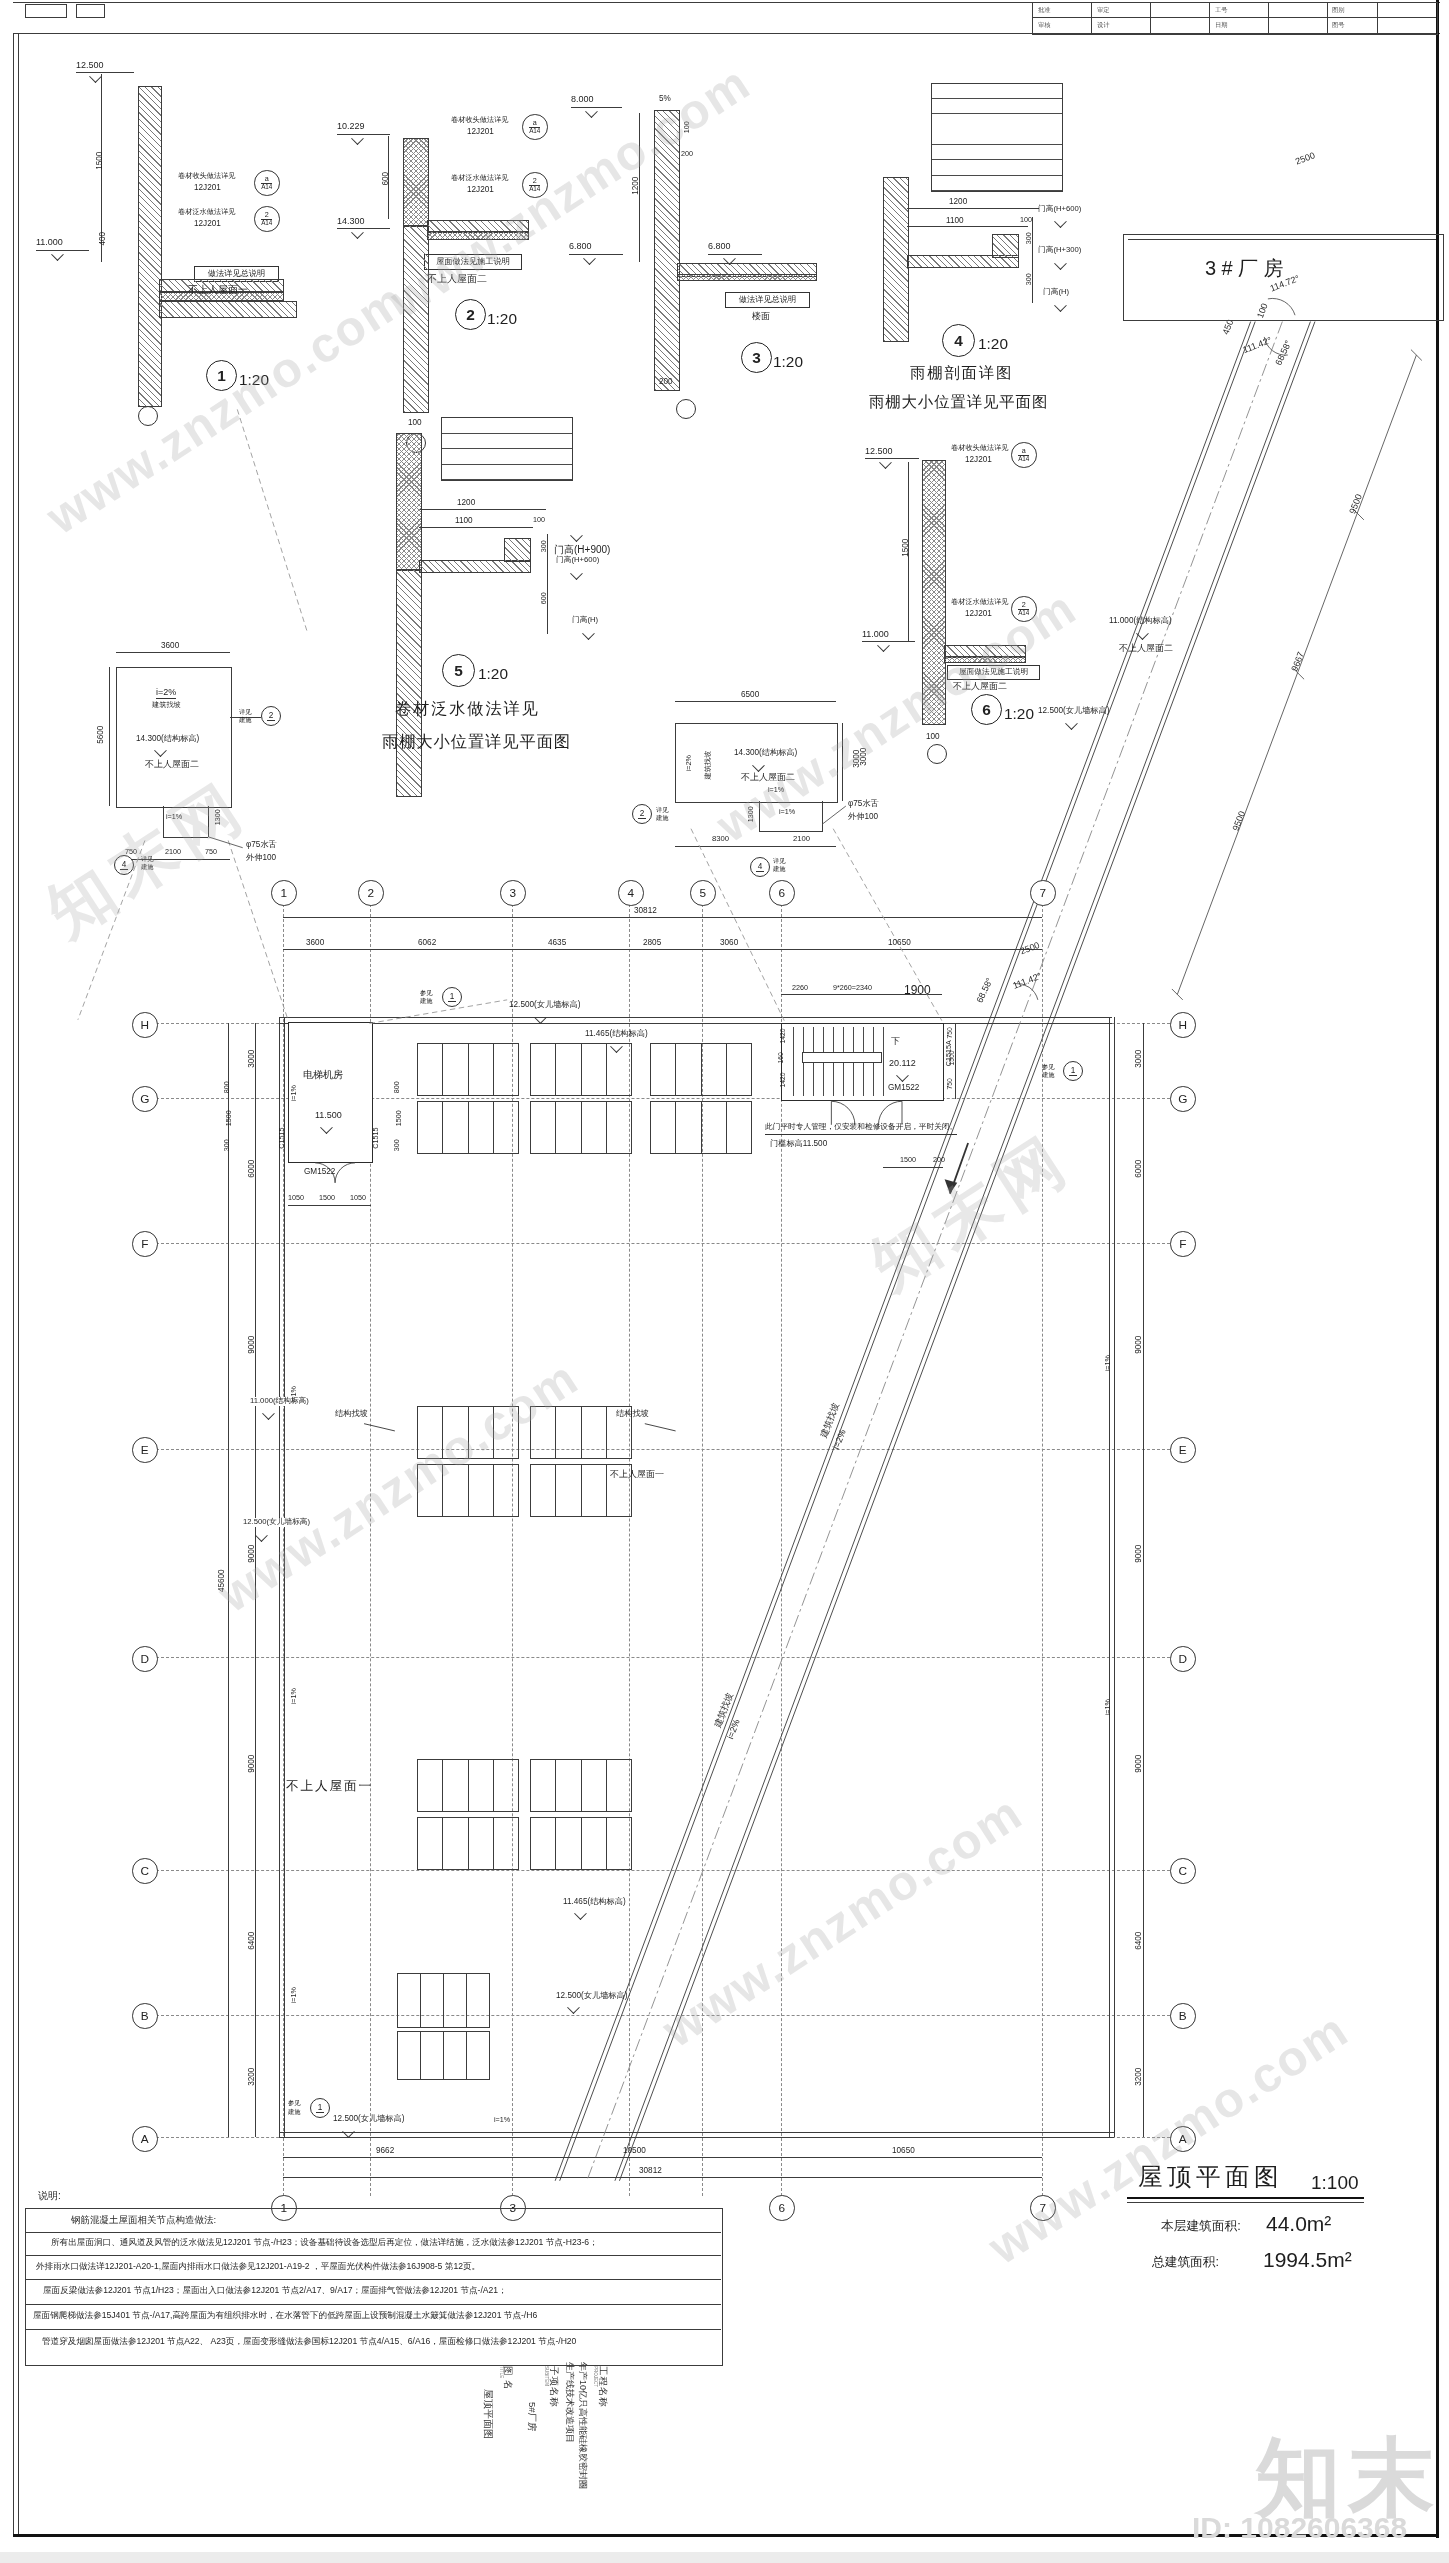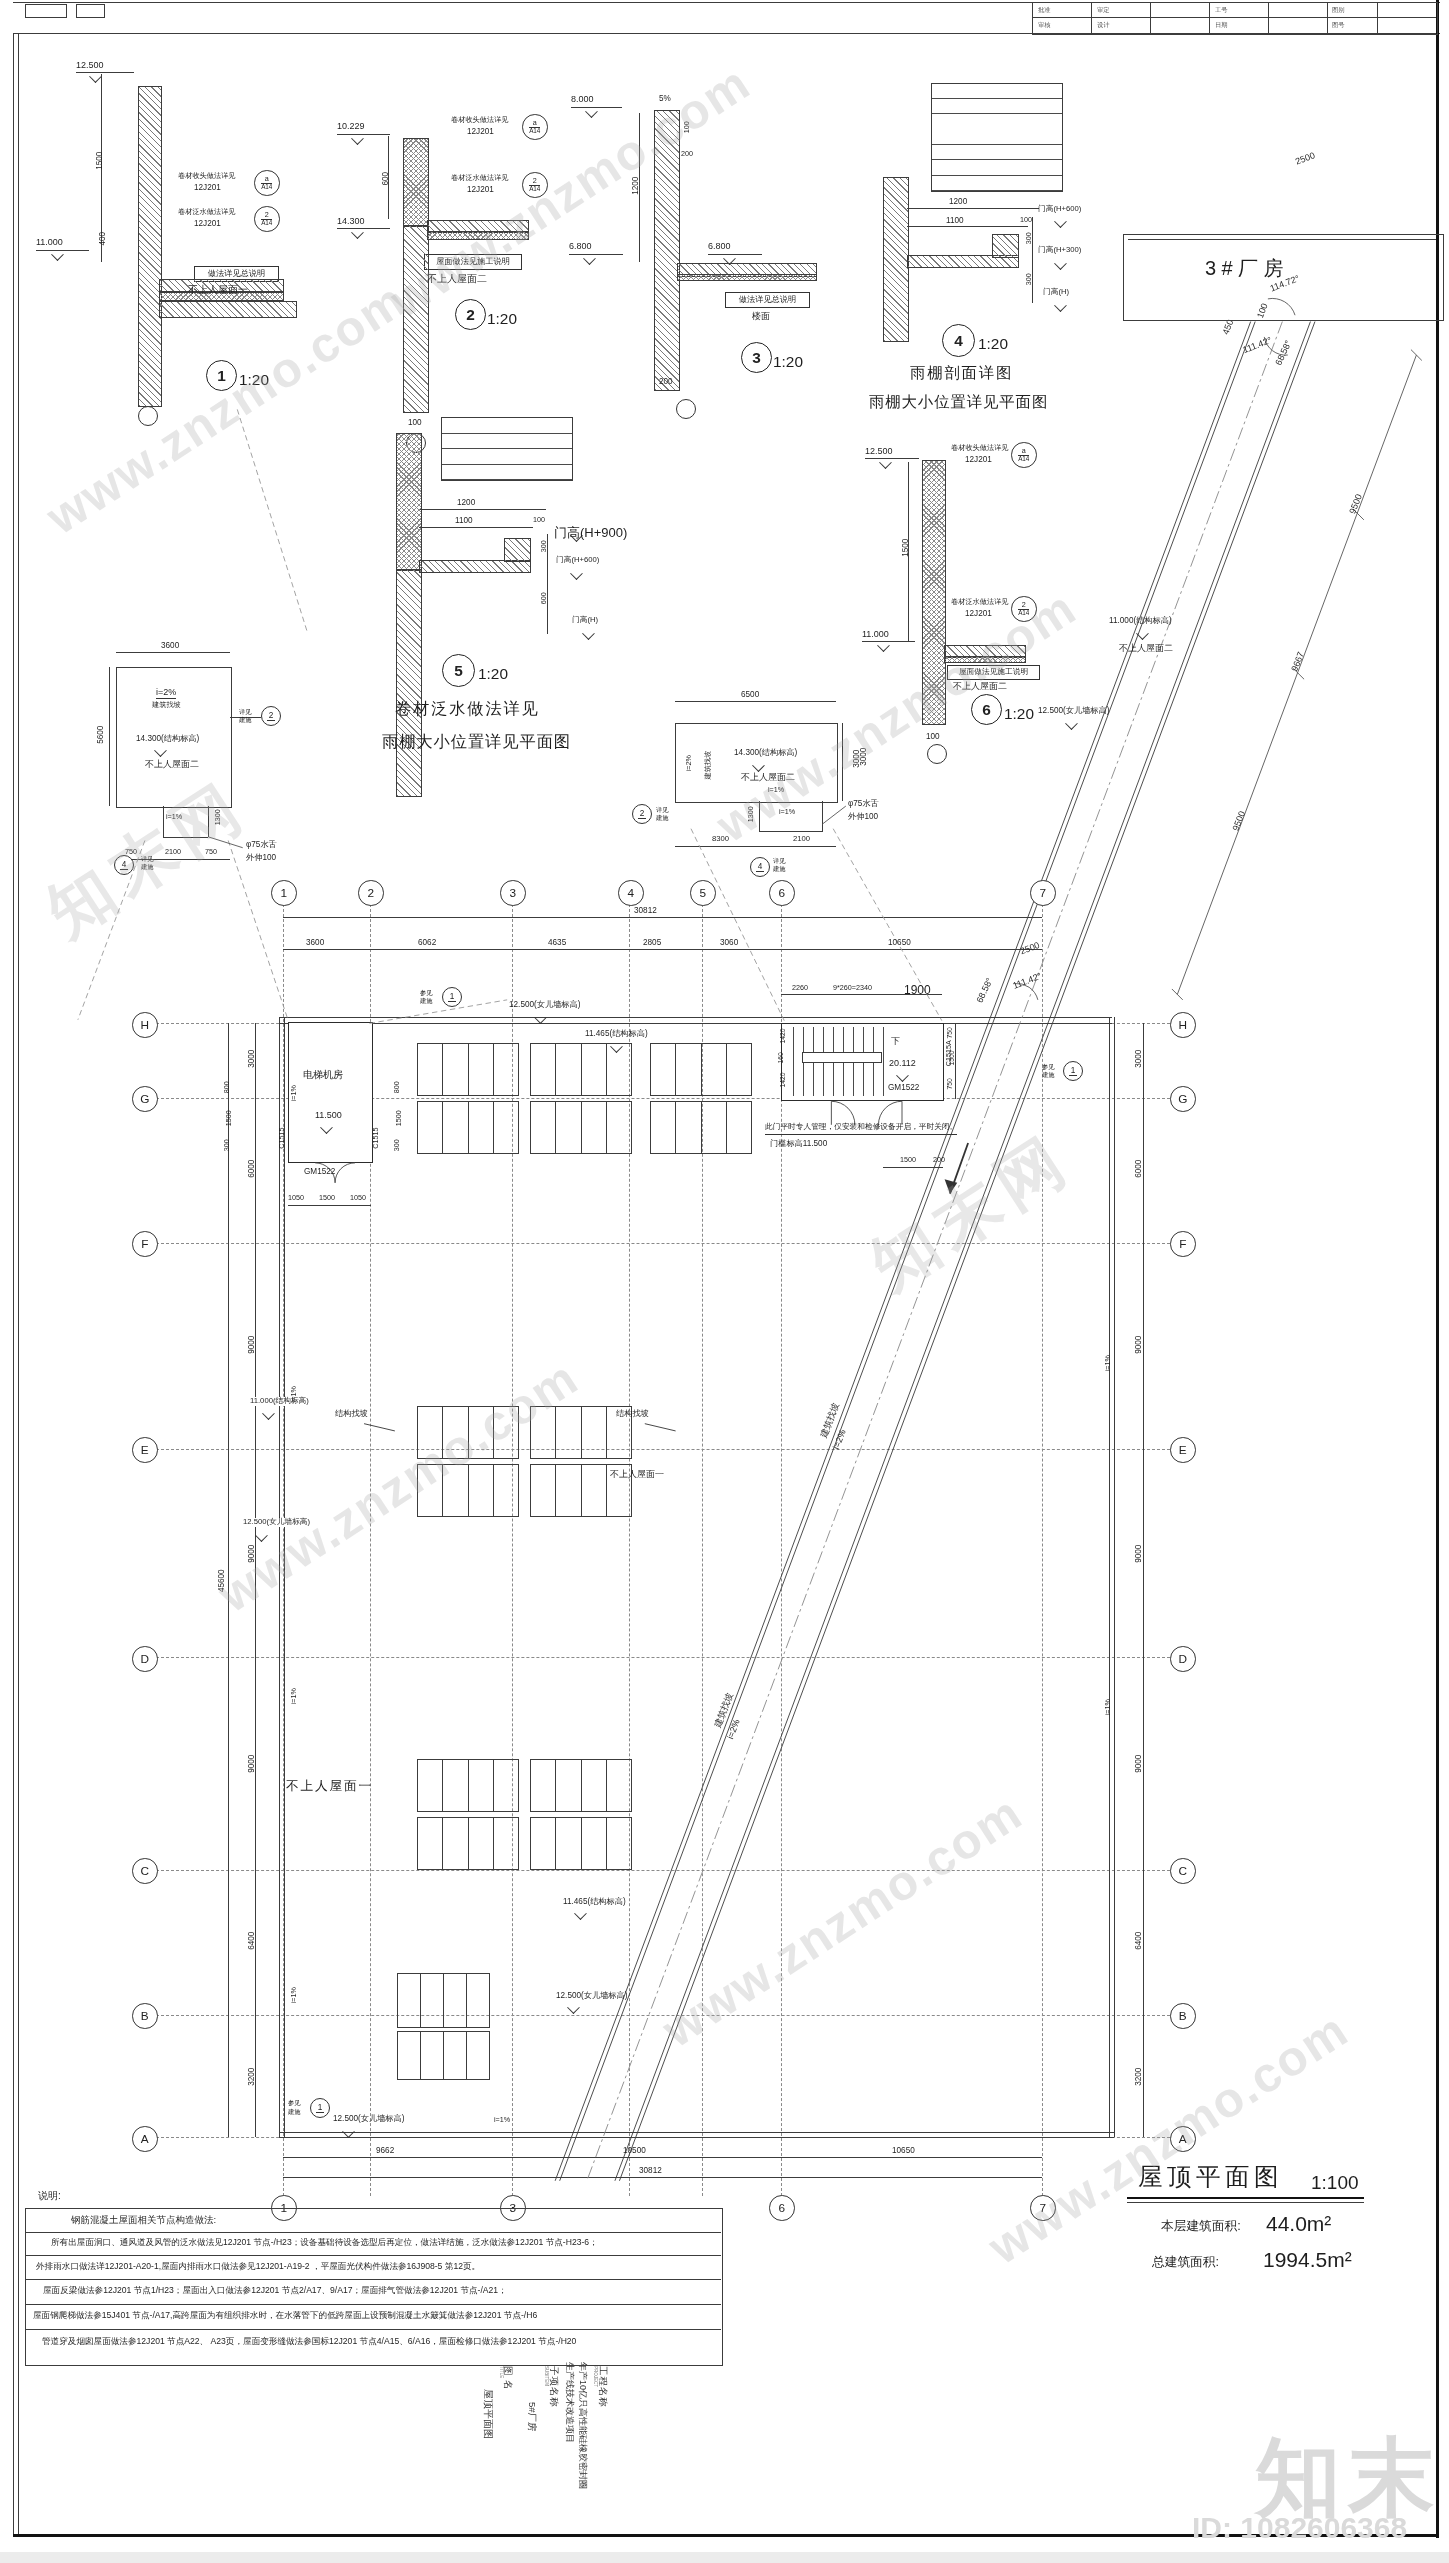--- a/index.html
+++ b/index.html
@@ -266,21 +266,21 @@
   <div class="louv" style="left:441px;top:417px;width:130px;height:62px"></div>
   <div class="xhatch" style="left:396px;top:433px;width:23.5px;height:136px"></div>
   <div class="hatch" style="left:396px;top:569px;width:23.5px;height:226px"></div>
   <div class="hatch" style="left:419px;top:560px;width:110px;height:11px"></div>
   <div class="hatch" style="left:504px;top:538px;width:25px;height:22px"></div>
   <div class="hl" style="left:419px;top:509px;width:127px"></div>
   <span class="t" style="left:457px;top:498px">1200</span>
   <div class="hl" style="left:419px;top:527px;width:114px"></div>
   <span class="t" style="left:455px;top:516px">1100</span>
   <span class="t" style="left:533px;top:516px;font-size:7.2px">100</span>
-  <span class="t" style="left:554px;top:526px;font-size:13px">门高(H+900)</span>
+  <span class="t" style="left:554px;top:544px;font-size:10px">门高(H+900)</span>
   <div class="ot" style="left:572px;top:531px"></div>
   <span class="t" style="left:556px;top:556px;font-size:7.7px">门高(H+600)</span>
   <div class="ot" style="left:572px;top:569px"></div>
   <span class="t" style="left:572px;top:616px;font-size:7.7px">门高(H)</span>
   <div class="ot" style="left:584px;top:629px"></div>
   <div class="vl" style="left:547px;top:534px;height:100px"></div>
   <span class="t r90" style="left:538px;top:542px;font-size:7.2px">300</span>
   <span class="t r90" style="left:538px;top:594px;font-size:7.2px">600</span>
   <div class="dcirc" style="left:442px;top:654px;width:31px;height:31px">
       <span>5</span>

